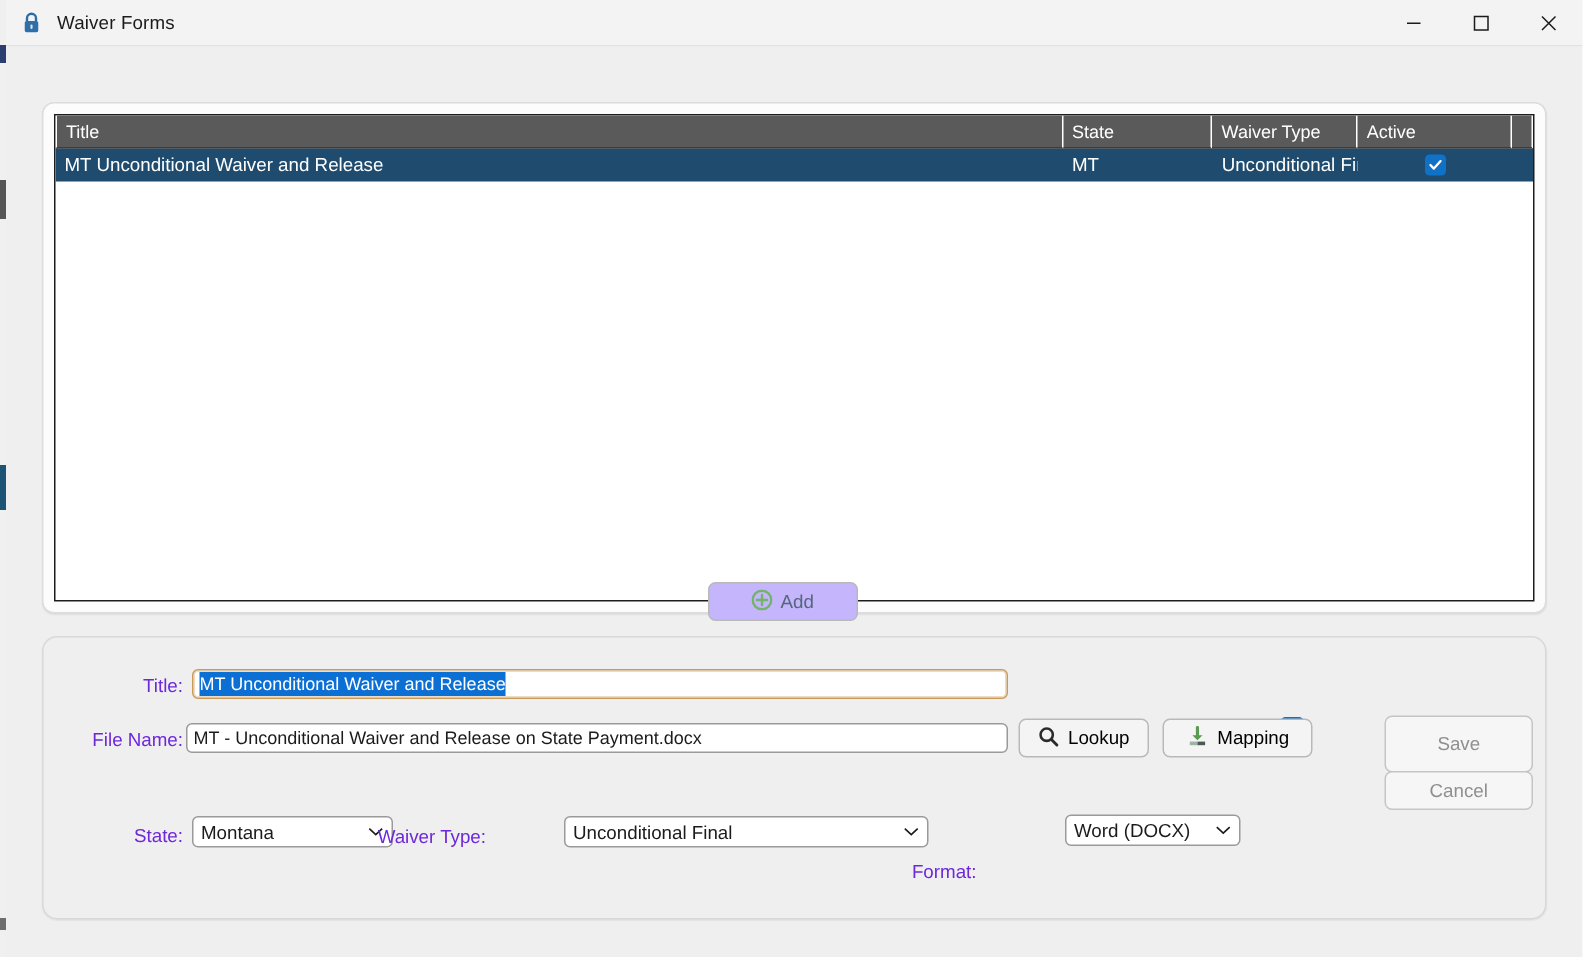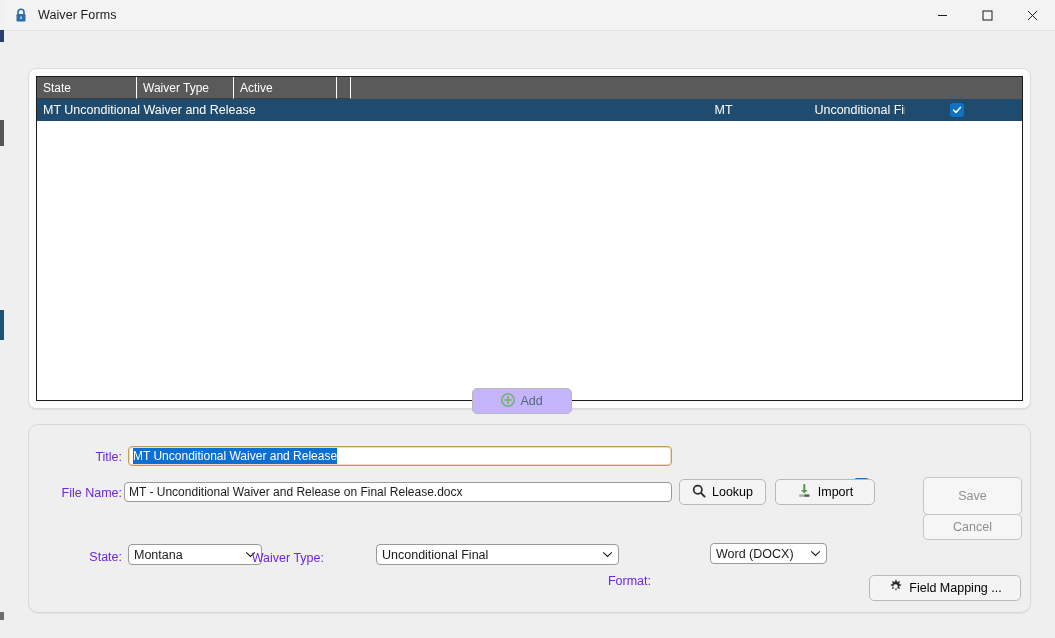--- a/index.html
+++ b/index.html
@@ -230,20 +230,21 @@
       </div>
     </div>
   </div>
 
   <div class="surface">
 
     <div class="grid-panel">
       <div class="grid">
 
         <div class="grid-header">
+          <div class="gh-cell first col-title">Title</div>
           <div class="gh-cell col-state">State</div>
           <div class="gh-cell col-type">Waiver Type</div>
           <div class="gh-cell col-active">Active</div>
           <div class="gh-cell col-pad"></div>
         </div>
 
         <div class="grid-row">
           <div class="gr-cell col-title">MT Unconditional Waiver and  Release</div>
           <div class="gr-cell col-state">MT</div>
           <div class="gr-cell col-type">Unconditional Final</div>
@@ -280,42 +281,42 @@
     <div class="active-row">
       <span>Active:</span>
       <span class="chk-lg">
         <svg width="10" height="10" viewBox="0 0 10 10">
             <path d="M1.6 5 L3.9 7.4 L8.4 2.4" fill="none" stroke="#ffffff" stroke-width="1.6" stroke-linecap="round" stroke-linejoin="round"></path>
           </svg>
       </span>
     </div>
 
     <div class="fld-label" style="left:25px; top:455px; width:93px;">File Name:</div>
-    <div class="txtbox" style="left:120px; top:451px; width:548px;">MT - Unconditional Waiver and Release on Final Release.docx</div>
+    <div class="txtbox" style="left:120px; top:451px; width:548px;">MT - Unconditional Waiver and Release on State Payment.docx</div>
 
     <div class="btn" style="left:675px; top:448px; width:87px; height:26px;">
       <span>
         <svg width="14" height="14" viewBox="0 0 14 14">
           <circle cx="5.8" cy="5.8" r="4.1" fill="none" stroke="#2b2b2b" stroke-width="1.7"></circle>
           <path d="M9.1 9.1 L12.6 12.6" stroke="#2b2b2b" stroke-width="1.9" stroke-linecap="round"></path>
         </svg>
       </span>
       <span>Lookup</span>
     </div>
 
     <div class="btn" style="left:771px; top:448px; width:100px; height:26px;">
       <span>
         <svg width="15" height="14" viewBox="0 0 15 14">
           <path d="M7.3 1 V7.2" stroke="#5b9a52" stroke-width="2.1" stroke-linecap="round"></path>
           <path d="M3.9 6.1 L7.3 9.5 L10.7 6.1 Z" fill="#5b9a52"></path>
           <rect x="2.2" y="10.4" width="5.1" height="2.4" fill="#9fb3a6"></rect>
           <rect x="7.3" y="10.4" width="5.1" height="2.4" fill="#4a5b54"></rect>
         </svg>
       </span>
-      <span>Import</span>
+      <span>Mapping</span>
     </div>
 
     <div class="btn muted" style="left:919px; top:446px; width:99px; height:38px;">
       <span>Save</span>
     </div>
     <div class="btn muted" style="left:919px; top:483px; width:99px; height:26px;">
       <span>Cancel</span>
     </div>
 
     <div class="fld-label" style="left:40px; top:519px; width:78px;">State:</div>
@@ -341,24 +342,15 @@
     <div class="fld-label" style="left:580px; top:519px; width:67px;margin-top:24px;">Format:</div>
     <div class="combo" style="left:706px; top:512px; width:117px;">
       <span class="cb-val">Word (DOCX)</span>
       <span class="cb-arrow">
         <svg width="11" height="7" viewBox="0 0 11 7">
             <path d="M1.2 1.4 L5.5 5.4 L9.8 1.4" fill="none" stroke="#1b1b1b" stroke-width="1.1"></path>
           </svg>
       </span>
     </div>
 
-    <div class="btn" style="left:865px; top:544px; width:152px; height:26px;">
-      <span>
-        <svg width="15" height="15" viewBox="0 0 16 16">
-          <path d="M8 0.8 l1 0 .35 1.75 1.25 .52 1.5-.98 .7 .7 -.98 1.5 .52 1.25 1.75 .35 0 1 -1.75 .35 -.52 1.25 .98 1.5 -.7 .7 -1.5-.98 -1.25 .52 -.35 1.75 -1 0 -.35-1.75 -1.25-.52 -1.5 .98 -.7-.7 .98-1.5 -.52-1.25 -1.75-.35 0-1 1.75-.35 .52-1.25 -.98-1.5 .7-.7 1.5 .98 1.25-.52z" fill="#2b2b2b"></path>
-          <circle cx="8" cy="8" r="2.4" fill="#f4f4f4"></circle>
-        </svg>
-      </span>
-      <span>Field Mapping ...</span>
-    </div>
 
   </div>
 </div>
 
 </body></html>

